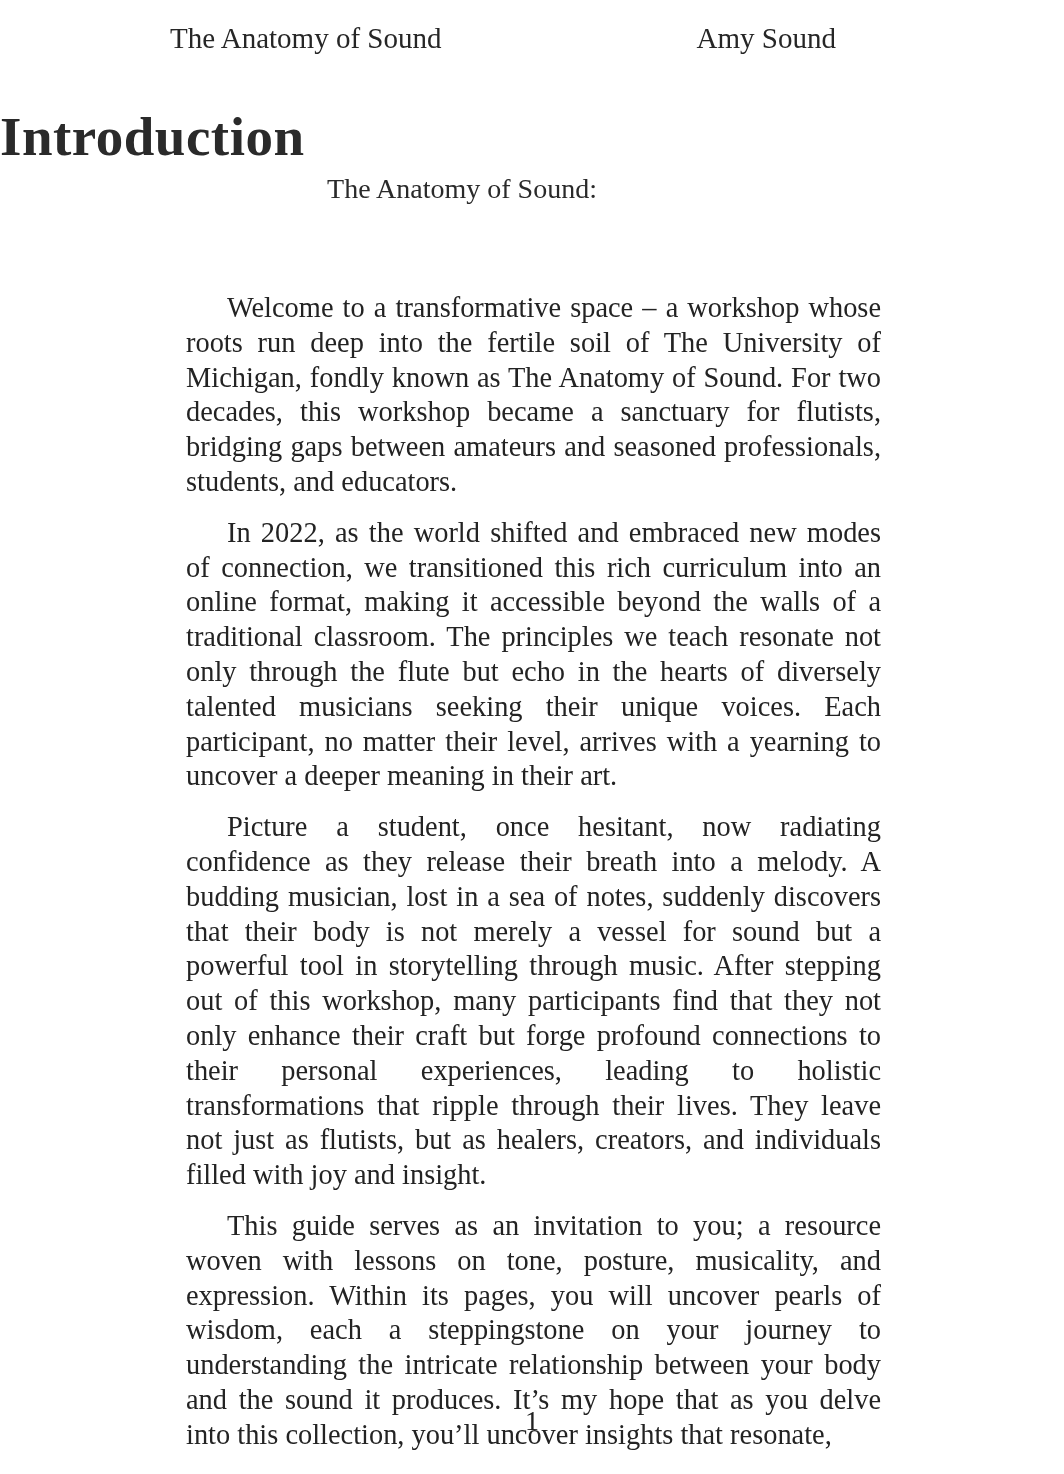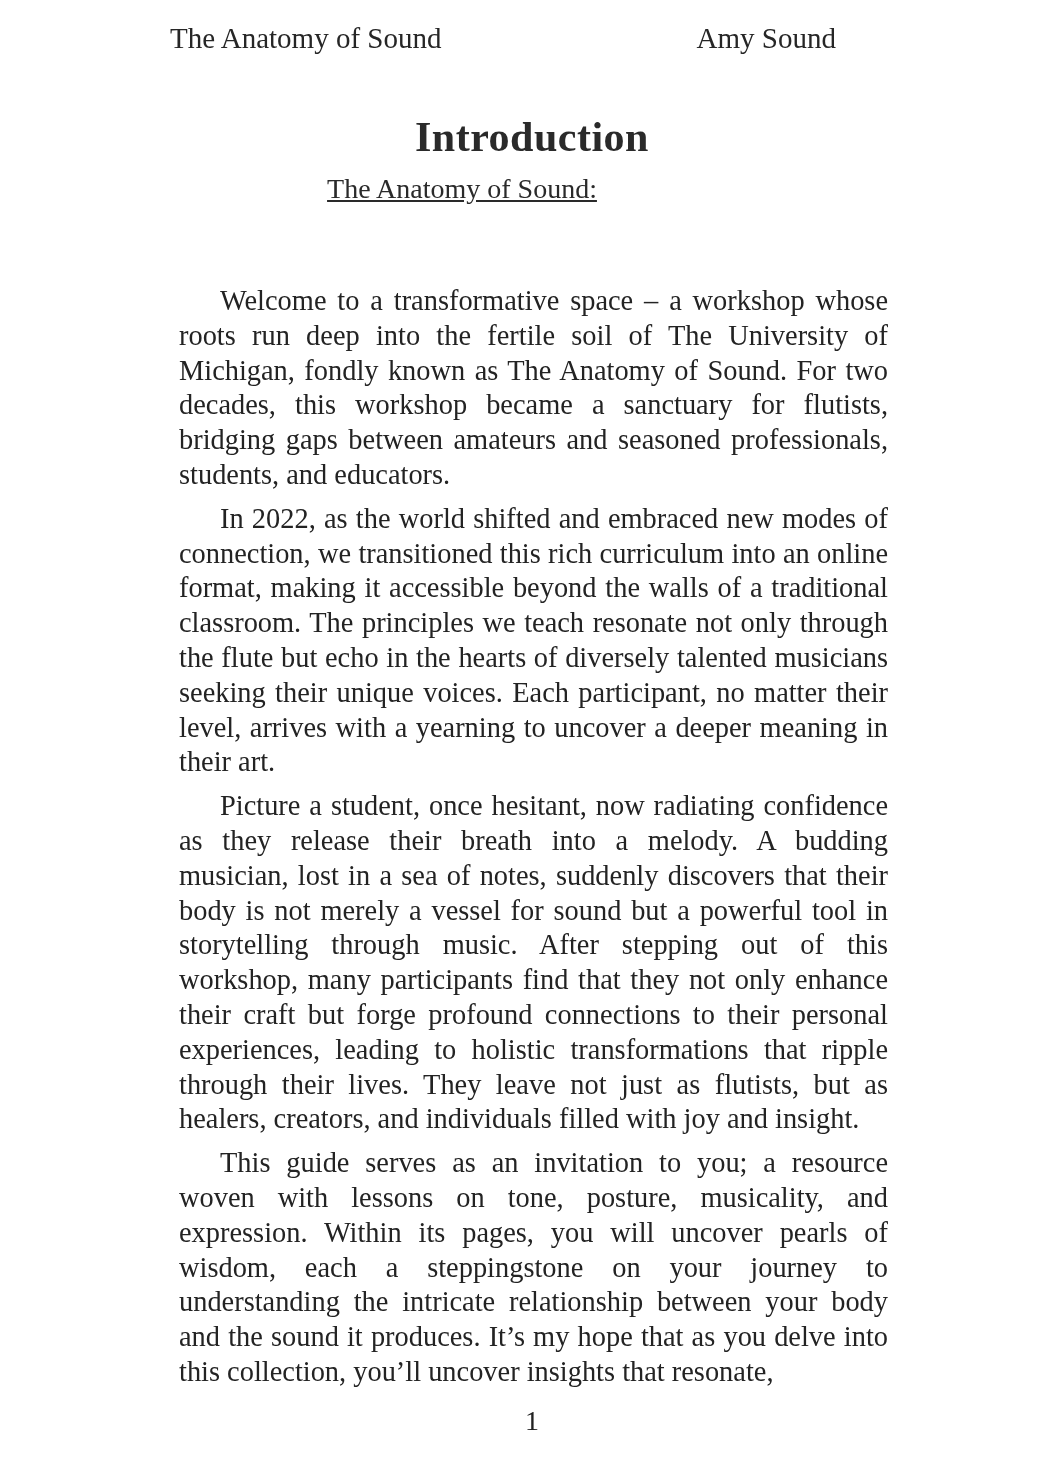--- a/index.html
+++ b/index.html
@@ -24,51 +24,49 @@
       justify-content: space-between;
       font-size: 29px;
       line-height: 36px;
       color: #262626;
     }
     .chapter-title {
       position: absolute;
       top: 110px;
       left: 0;
       width: 1064px;
-      text-align: center;
-      font-size: 42px;
+      font-size: 55px;
       font-weight: bold;
       line-height: 54px;
       color: #2a2a2a;
       letter-spacing: 0.5px;
     }
     .subtitle {
       position: absolute;
       top: 172px;
       left: 0;
       width: 924px;
       text-align: center;
       font-size: 28px;
       line-height: 34px;
       color: #2a2a2a;
-      text-decoration: underline;
     }
     .subtitle div { white-space: nowrap; }
     .body-text {
       position: absolute;
       top: 275px;
       left: 170px;
       width: 727px;
       font-size: 28.4px;
       line-height: 34.8px;
       text-align: justify;
       color: #232323;
     }
     .body-text p {
-      margin: 9px;
+      margin: 16px;
       text-indent: 41px;
     }
     .page-number {
       position: absolute;
       top: 1404px;
       left: 0;
       width: 1064px;
       text-align: center;
       font-size: 28px;
       line-height: 34px;

